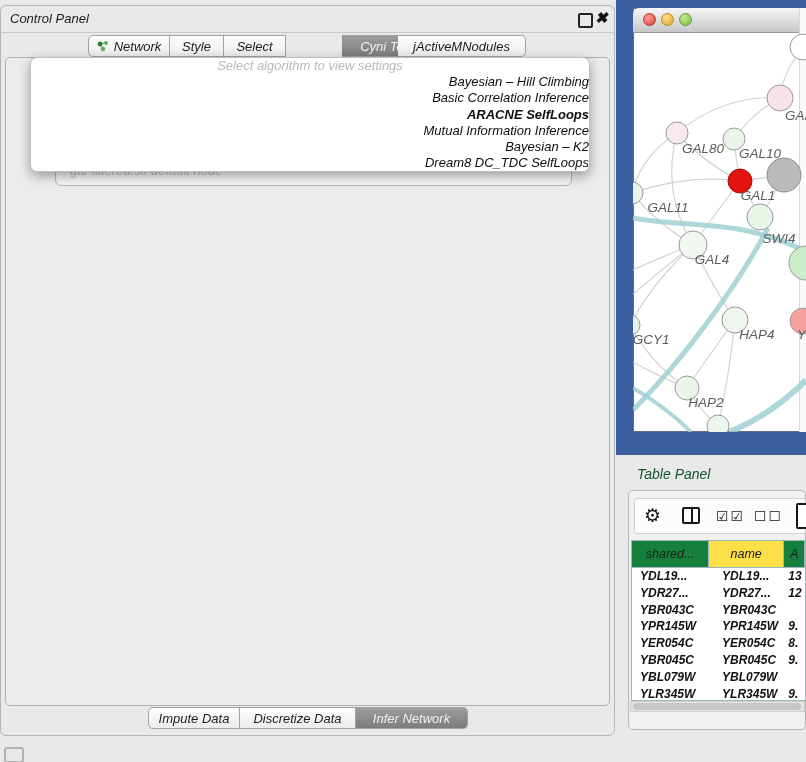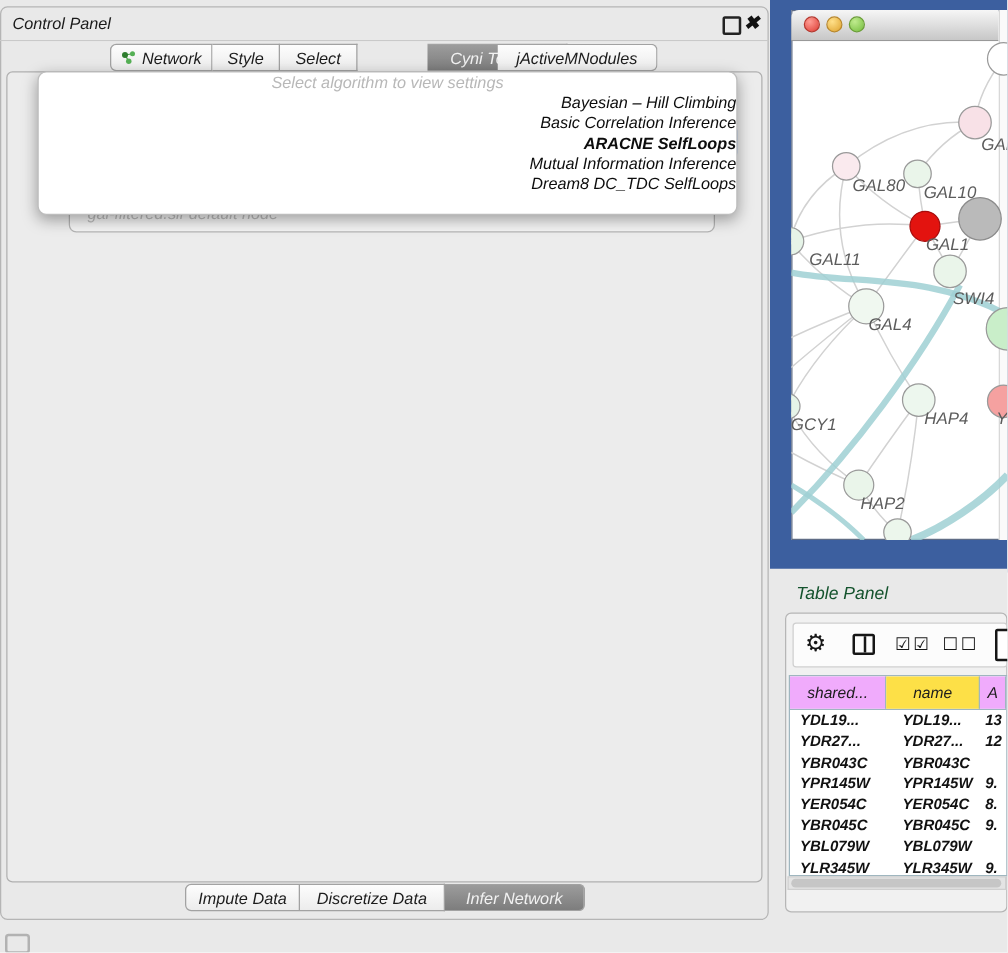--- a/index.html
+++ b/index.html
@@ -106,21 +106,21 @@
   .gear-ic{left:644px;top:504px;font-size:19px;color:#161616;font-family:"DejaVu Sans",sans-serif;}
   .col-ic{left:682px;top:507px;width:18px;height:17px;border:2px solid #161616;border-radius:2px;box-sizing:border-box;}
   .col-ic i{position:absolute;left:50%;top:0;width:2px;height:100%;background:#161616;}
   .cb-ic{position:absolute;top:508px;font-size:14px;color:#161616;letter-spacing:2px;font-family:"DejaVu Sans",sans-serif;}
   .doc-ic{left:796px;top:503px;width:15px;height:22px;border:2px solid #161616;border-radius:2px;background:#fff;}
 
   .tbl{left:631px;top:540px;width:175px;height:161px;background:#fff;border:1px solid #9fb6bf;box-sizing:border-box;overflow:hidden;}
   .tbl-head{display:flex;height:26px;border-bottom:1px solid #9fb6bf;}
   .hcell{box-sizing:border-box;border-right:1px solid #9fb6bf;display:flex;align-items:center;justify-content:center;
          font-size:12.5px;color:#1c1c1c;background:#fde047;overflow:hidden;}
-  .hcell.hl{background:#f0abfc;}
+  .hcell.hl{background:#15803d;}
   .trow{display:flex;height:16.8px;}
   .tcell{box-sizing:border-box;font-size:12px;font-weight:bold;color:#111;line-height:16.8px;white-space:nowrap;overflow:hidden;}
   .tp-hscroll{left:630px;top:701px;width:175px;height:11px;background:#e4e4e4;border:1px solid #cfcfcf;box-sizing:border-box;}
   .tp-hthumb{position:absolute;left:2px;top:1px;width:168px;height:7px;background:#c6c6c6;border-radius:4px;}
 </style>
 </head>
 <body>
 
 <div id="root">
 
@@ -164,20 +164,21 @@
   </div>
   <div class="abs frag-focus"></div>
 
   <div class="abs overlay">
     <div class="oprompt">Select algorithm to view settings</div>
     <div id="algo-options">
         <div class="oitem">Bayesian – Hill Climbing</div>
         <div class="oitem">Basic Correlation Inference</div>
         <div class="oitem bold">ARACNE SelfLoops</div>
         <div class="oitem">Mutual Information Inference</div>
+        <div class="oitem">Bayesian – K2</div>
         <div class="oitem">Dream8 DC_TDC SelfLoops</div>
       </div>
   </div>
 
   <div class="group" style="left:12px;top:186px;width:592px;height:478px;"></div>
   <span class="gtitle" style="left:22px;top:179px;color:#1a1a1a;">Cyni Algorithm Settings</span>
 
   <div class="abs vscroll">
       <div class="vthumb"></div>
     </div>

